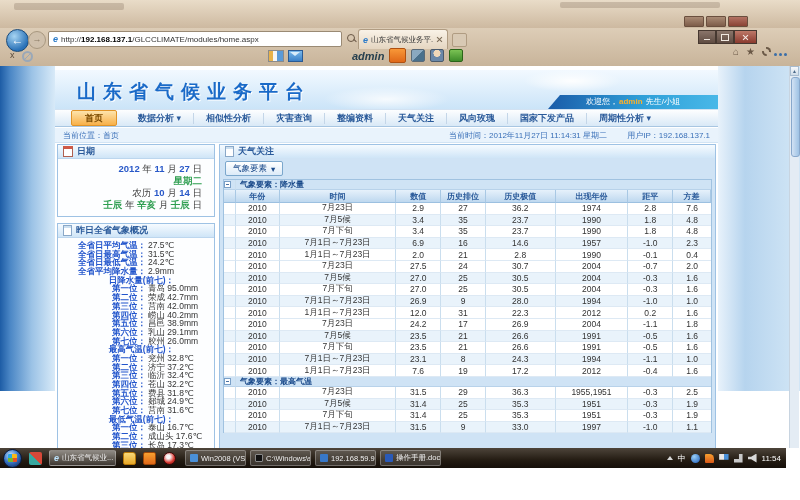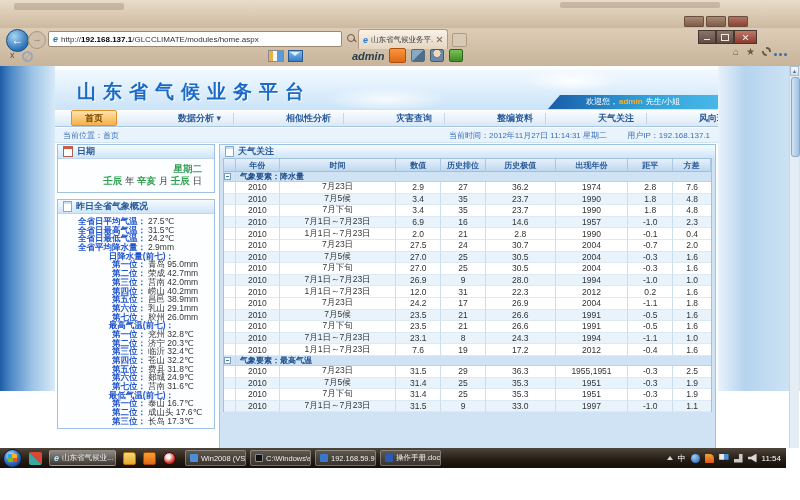--- a/index.html
+++ b/index.html
@@ -76,21 +76,21 @@
       linear-gradient(#f2f9ff,#cbe4f8);}
   .site-title{position:absolute;left:22px;top:9px;font-size:19px;font-weight:bold;color:#1a6ac8;
     letter-spacing:7px;text-shadow:1px 1px 0 #ffffff;white-space:nowrap;}
   .welcome-ribbon{position:absolute;right:0;top:25px;width:170px;height:14px;
     background:linear-gradient(95deg,#1a5ba8,#2f9fd8 55%,#49b8e8);
     clip-path:polygon(12px 0,100% 0,100% 100%,0 100%);
     color:#fff;font-size:8px;line-height:14px;text-align:center;white-space:nowrap;}
   .welcome-ribbon .user{color:#ffb028;margin:0 1px;font-weight:bold;}
   .nav-bar{position:absolute;left:0;top:43px;width:663px;height:18px;box-sizing:border-box;
     background:linear-gradient(#fdfeff,#d9e9f7);border-top:1px solid #d2e2f2;border-bottom:1px solid #a8c6e2;
-    display:flex;align-items:center;padding-left:16px;gap:40px;}
+    display:flex;align-items:center;padding-left:16px;}
   .nav-item{font-size:9px;font-weight:bold;color:#2a5a9a;padding:0 12px;white-space:nowrap;
     border-right:1px solid #c4d6e8;line-height:11px;}
   .nav-item:last-child{border-right:none;}
   .nav-item.active{background:linear-gradient(#fde4ac,#f8b048);border:1px solid #e09428;border-radius:2px;
     color:#7a4a00;padding:2px 13px;margin-right:9px;line-height:10px;}
   .breadcrumb{position:absolute;left:0;top:62px;width:663px;height:15px;box-sizing:border-box;
     background:#e9f3fc;border-bottom:1px solid #d2e4f4;display:flex;justify-content:space-between;
     align-items:center;padding:0 8px;font-size:8px;color:#3a70b8;white-space:nowrap;}
   .breadcrumb .right span{margin-left:18px;}
   .content{position:absolute;left:0;top:78px;width:663px;height:304px;overflow:hidden;}
@@ -274,21 +274,23 @@
       </div>
 
       <div class="content">
         <div class="sidebar">
           <div class="panel cal-panel">
             <div class="panel-h">
               <span class="cal-ic"></span>
               <span>日期</span>
             </div>
             <div class="cal-body">
+                <div class="cal-line"><span class="seg num">2012</span><span class="seg lbl"> 年 </span><span class="seg num">11</span><span class="seg lbl"> 月 </span><span class="seg num">27</span><span class="seg lbl"> 日</span></div>
                 <div class="cal-line"><span class="seg grn">星期二</span></div>
+                <div class="cal-line"><span class="seg lbl">农历 </span><span class="seg num">10</span><span class="seg lbl"> 月 </span><span class="seg num">14</span><span class="seg lbl"> 日</span></div>
                 <div class="cal-line"><span class="seg grn">壬辰</span><span class="seg lbl"> 年 </span><span class="seg grn">辛亥</span><span class="seg lbl"> 月 </span><span class="seg grn">壬辰</span><span class="seg lbl"> 日</span></div>
               </div>
           </div>
           <div class="panel sum-panel">
             <div class="panel-h">
               <span class="doc-ic"></span>
               <span>昨日全省气象概况</span>
             </div>
             <div class="sum-body">
                 <div class="sum-line">
@@ -342,21 +344,21 @@
                 <div class="sum-line sec">
                   <span class="sum-label">最高气温(前七)：</span>
                   <span class="sum-value"></span>
                 </div>
                 <div class="sum-line">
                   <span class="sum-label">第一位：</span>
                   <span class="sum-value">兖州 32.8℃</span>
                 </div>
                 <div class="sum-line">
                   <span class="sum-label">第二位：</span>
-                  <span class="sum-value">济宁 20.3℃</span>
+                  <span class="sum-value">济宁 37.2℃</span>
                 </div>
                 <div class="sum-line">
                   <span class="sum-label">第三位：</span>
                   <span class="sum-value">临沂 32.4℃</span>
                 </div>
                 <div class="sum-line">
                   <span class="sum-label">第四位：</span>
                   <span class="sum-value">苍山 32.2℃</span>
                 </div>
                 <div class="sum-line">
@@ -390,37 +392,43 @@
               </div>
           </div>
         </div>
 
         <div class="main-panel">
           <div class="main-h">
             <span class="doc-ic"></span>
             <span>天气关注</span>
           </div>
           <div class="main-b">
+            <div class="toolbar">
+              <button class="elem-btn">
+                <span>气象要素</span>
+                <span>▾</span>
+              </button>
+            </div>
             <div class="table">
+                <div class="tr group">
+                  <div class="td" style="width: 12px;">
+                    <span class="expand-box"></span>
+                  </div>
+                  <div class="td" style="width: 477px; padding-left: 4px;">气象要素：降水量</div>
+                </div>
                 <div class="tr head">
                   <div class="td" style="width: 12px;"></div>
                   <div class="td" style="width: 44px;">年份</div>
                   <div class="td" style="width: 117px;">时间</div>
                   <div class="td" style="width: 45px;">数值</div>
                   <div class="td" style="width: 45px;">历史排位</div>
                   <div class="td" style="width: 70px;">历史极值</div>
                   <div class="td" style="width: 73px;">出现年份</div>
                   <div class="td" style="width: 45px;">距平</div>
                   <div class="td" style="width: 38px;">方差</div>
-                </div>
-                <div class="tr group">
-                  <div class="td" style="width: 12px;">
-                    <span class="expand-box"></span>
-                  </div>
-                  <div class="td" style="width: 477px; padding-left: 4px;">气象要素：降水量</div>
                 </div>
                 <div class="tr data">
                   <div class="td" style="width: 12px;"></div>
                   <div class="td" style="width: 44px;">2010</div>
                   <div class="td" style="width: 117px;">7月23日</div>
                   <div class="td" style="width: 45px;">2.9</div>
                   <div class="td" style="width: 45px;">27</div>
                   <div class="td" style="width: 70px;">36.2</div>
                   <div class="td" style="width: 73px;">1974</div>
                   <div class="td" style="width: 45px;">2.8</div>

